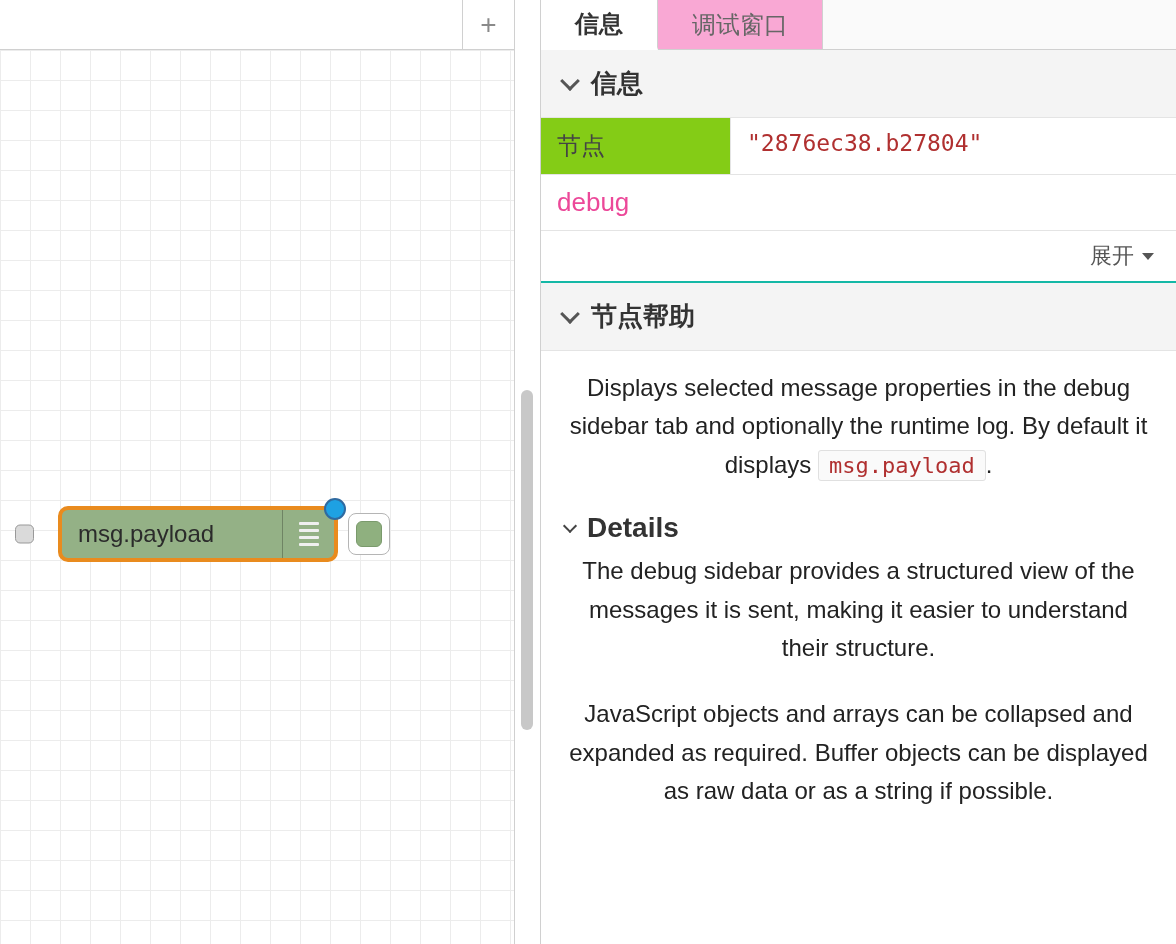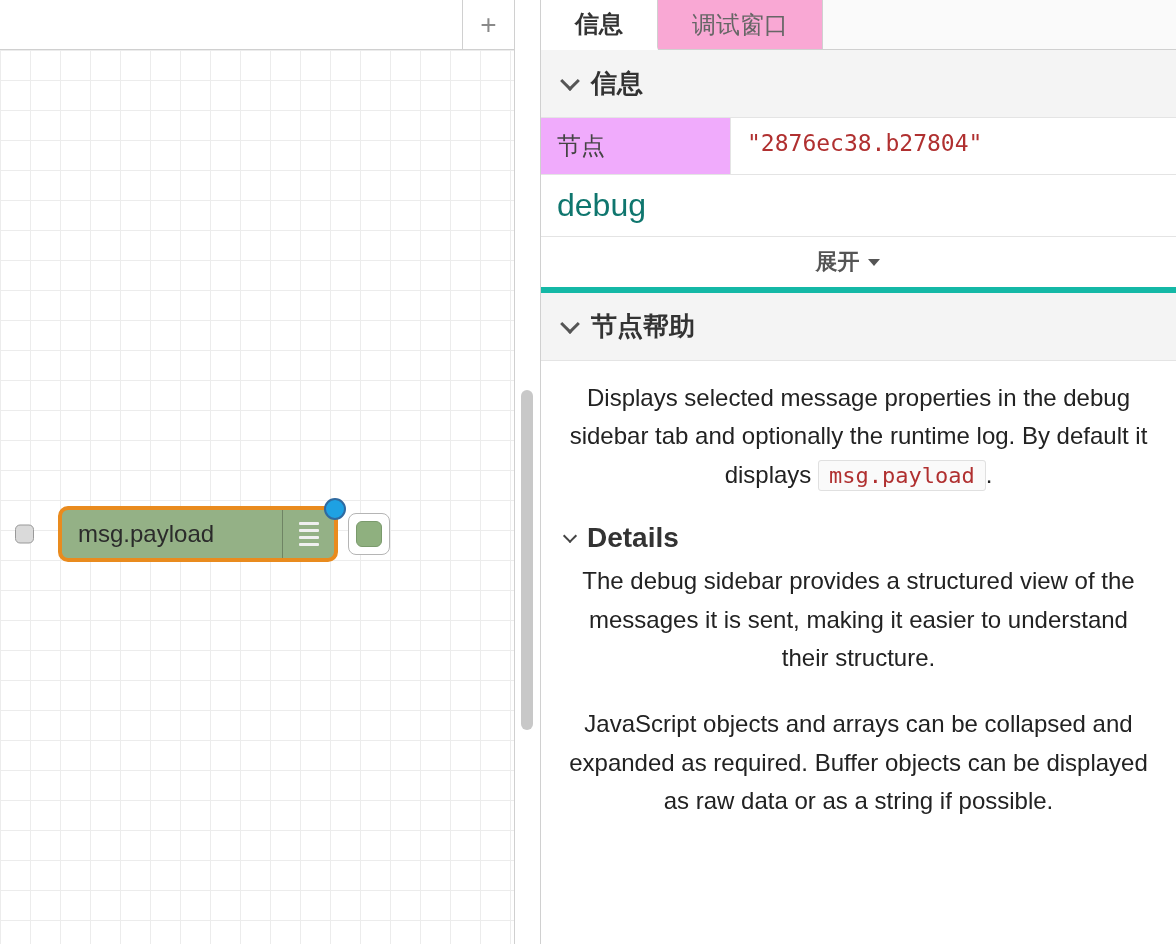--- a/index.html
+++ b/index.html
@@ -223,42 +223,41 @@
     flex-shrink: 0;
   }
   .kv-row {
     display: flex;
     border-bottom: 1px solid #e4e4e4;
     min-height: 52px;
   }
   .kv-key {
     width: 190px;
     padding: 12px 16px;
-    background: #f0abfc;
+    background: #84cc16;
     border-right: 1px solid #e4e4e4;
     font-size: 24px;
     color: #444;
   }
   .kv-val {
     flex: 1;
     padding: 12px 16px;
-    font-size: 32px;
-    color: #0f766e;
+    font-size: 26px;
+    color: #ec4899;
   }
   .kv-val.id {
     font-family: "Menlo", "Consolas", monospace;
     color: #b03030;
     font-size: 23px;
   }
   .expand-row {
     display: flex;
-    justify-content: center;
+    justify-content: flex-end;
     padding: 10px 22px 10px 0;
-    border-bottom: 6px solid #14b8a6;
-    font-weight: bold;
+    border-bottom: 2px solid #14b8a6;
   }
   .expand-btn {
     font-size: 22px;
     color: #555;
     cursor: pointer;
     user-select: none;
     display: inline-flex;
     align-items: center;
     gap: 8px;
   }

